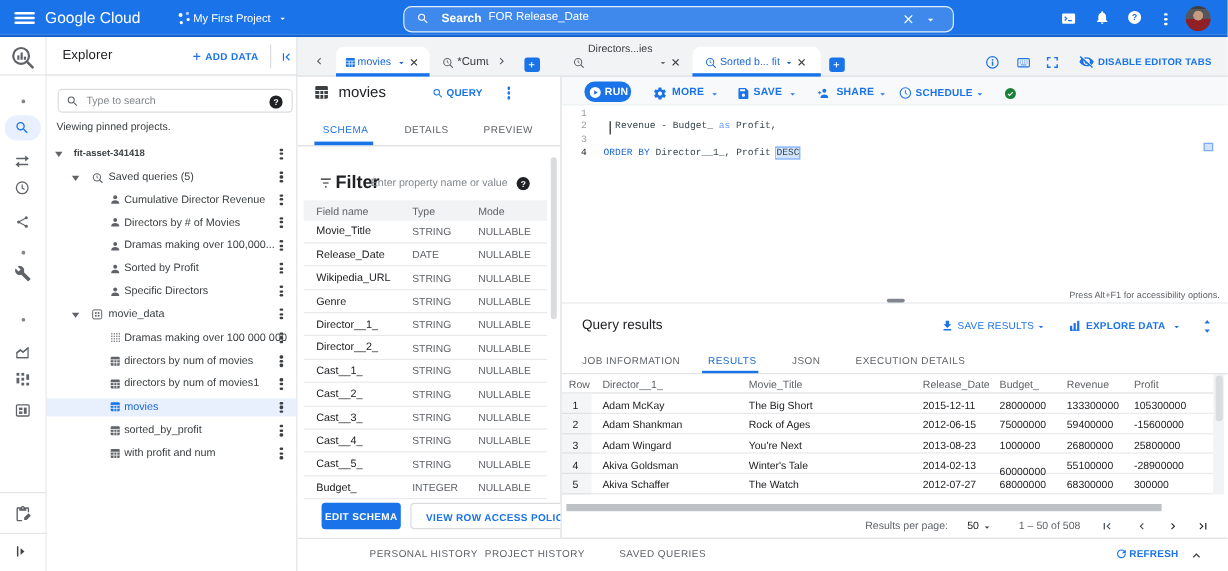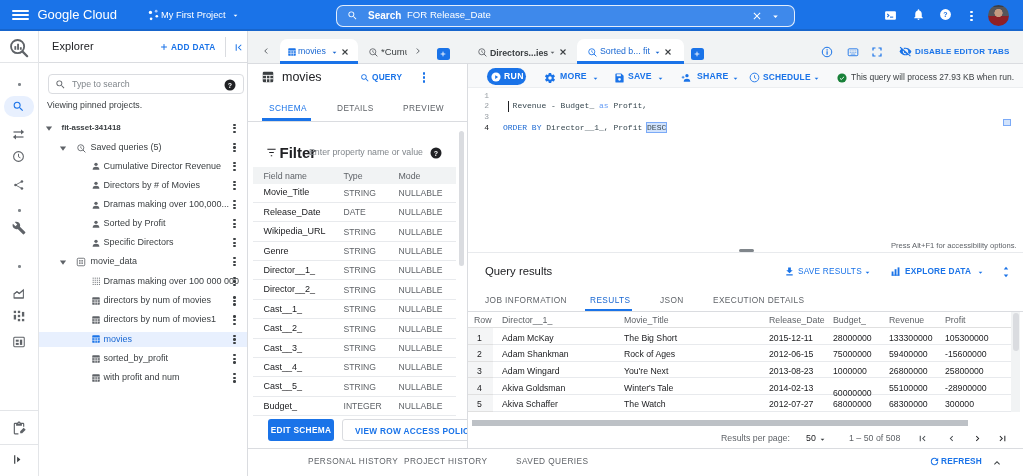--- a/index.html
+++ b/index.html
@@ -305,21 +305,21 @@
     </svg>
 <div class="a" style="left:437px;top:47.5px;width:12.5px;height:12.5px;background:#1a73e8;border-radius:2.5px;"></div>
 <svg class="ic" style="left:439.2px;top:49.7px" width="8" height="8" viewBox="0 0 24 24">
       <path d="M12 5v14M5 12h14" stroke="#fff" stroke-width="2.6"></path>
     </svg>
 <svg class="ic" style="left:477px;top:46.5px" width="10" height="10" viewBox="0 0 22 22">
       <circle cx="10.5" cy="10.5" r="6.7" fill="none" stroke="#5f6368" stroke-width="1.9"></circle>
       <path d="M15.5 15.5l4.5 4.5" stroke="#5f6368" stroke-width="2.1" stroke-linecap="round"></path>
       <path d="M10.5 7.2v3.6l2.6 1.5" stroke="#5f6368" stroke-width="1.6" fill="none"></path>
     </svg>
-<div class="a" style="left:490px;top:47px;font-size:8.8px;color:#3c4043;font-weight:700;letter-spacing:0px;white-space:nowrap;line-height:13.200000000000001px;text-align:center;">Directors...ies</div>
+<div class="a" style="left:490px;top:34px;font-size:8.8px;color:#3c4043;font-weight:400;letter-spacing:0px;white-space:nowrap;line-height:13.200000000000001px;text-align:center;">Directors...ies</div>
 <svg class="ic" style="left:548px;top:48px" width="9" height="9" viewBox="0 0 24 24">
       <path d="M7 10l5 5 5-5z" fill="#5f6368"></path>
     </svg>
 <svg class="ic" style="left:558px;top:46.5px" width="10" height="10" viewBox="0 0 24 24">
       <path d="M18 6L6 18M6 6l12 12" stroke="#3c4043" stroke-width="2.6"></path>
     </svg>
 <div class="a" style="left:577px;top:39px;width:107px;height:25px;background:#fff;border-radius:7px 7px 0 0;"></div>
 <div class="a" style="left:577px;top:61px;width:107px;height:3px;background:#1a73e8;"></div>
 <svg class="ic" style="left:587px;top:46.5px" width="10" height="10" viewBox="0 0 22 22">
       <circle cx="10.5" cy="10.5" r="6.7" fill="none" stroke="#1a73e8" stroke-width="1.9"></circle>
@@ -388,21 +388,20 @@
       <path d="M12 7v5.5l3.5 2" stroke="#1a73e8" stroke-width="1.8" fill="none"></path>
     </svg>
 <div class="a" style="left:763px;top:70.7px;font-size:8.4px;color:#1a73e8;font-weight:600;letter-spacing:0.2px;white-space:nowrap;line-height:12.600000000000001px;">SCHEDULE</div>
 <svg class="ic" style="left:812px;top:73.5px" width="9" height="9" viewBox="0 0 24 24">
       <path d="M7 10l5 5 5-5z" fill="#1a73e8"></path>
     </svg>
 <svg class="ic" style="left:837px;top:72.5px" width="10" height="10" viewBox="0 0 24 24">
       <circle cx="12" cy="12" r="11" fill="#188038"></circle>
       <path d="M7 12.5l3.2 3.2L17 9" stroke="#fff" stroke-width="2.2" fill="none"></path>
     </svg>
-<div class="a" style="left:851px;top:70.625px;font-size:8.5px;color:#3c4043;font-weight:400;letter-spacing:0px;white-space:nowrap;line-height:12.75px;">This query will process 27.93 KB when run.</div>
 <div class="a" style="left:468px;top:88px;width:555px;height:164px;background:#fff;"></div>
 <div class="a" style="left:478px;top:90.7px;width:11px;text-align:right;font-family:'Liberation Mono',monospace;font-size:8.0px;color:#9aa0a6;line-height:10.7px;">1</div>
 <div class="a" style="left:478px;top:101.4px;width:11px;text-align:right;font-family:'Liberation Mono',monospace;font-size:8.0px;color:#9aa0a6;line-height:10.7px;">2</div>
 <div class="a" style="left:478px;top:112.1px;width:11px;text-align:right;font-family:'Liberation Mono',monospace;font-size:8.0px;color:#9aa0a6;line-height:10.7px;">3</div>
 <div class="a" style="left:478px;top:122.8px;width:11px;text-align:right;font-family:'Liberation Mono',monospace;font-size:8.0px;color:#202124;line-height:10.7px;">4</div>
 <div class="a" style="left:503px;top:101.4px;font-family:'Liberation Mono',monospace;font-size:8.0px;color:#37474f;line-height:10.7px;white-space:pre;">&nbsp;&nbsp;Revenue - Budget_ <span style="color:#669df6">as</span> Profit,</div>
 <div class="a" style="left:503px;top:122.8px;font-family:'Liberation Mono',monospace;font-size:8.0px;color:#37474f;line-height:10.7px;white-space:pre;"><span style="color:#1967d2">ORDER</span> <span style="color:#1967d2">BY</span> Director__1_, Profit <span style="background:#d2e3fc;box-shadow:0 0 0 1px #7baaf7;">DESC</span></div>
 <div class="a" style="left:507.8px;top:101px;width:1px;height:11px;background:#202124;"></div>
 <div class="a" style="left:1003px;top:118.5px;width:8px;height:7px;border:1px solid #7baaf7;background:#d2e3fc;"></div>
 <div class="a" style="left:891px;top:239.8px;font-size:7.6px;color:#5f6368;font-weight:400;letter-spacing:0px;white-space:nowrap;line-height:11.399999999999999px;">Press Alt+F1 for accessibility options.</div>

